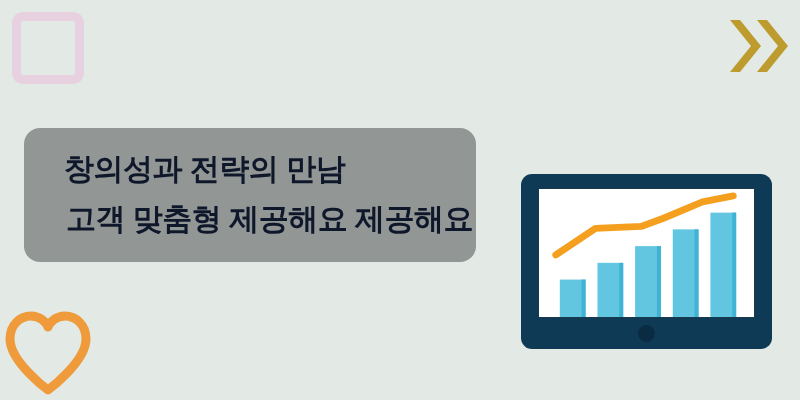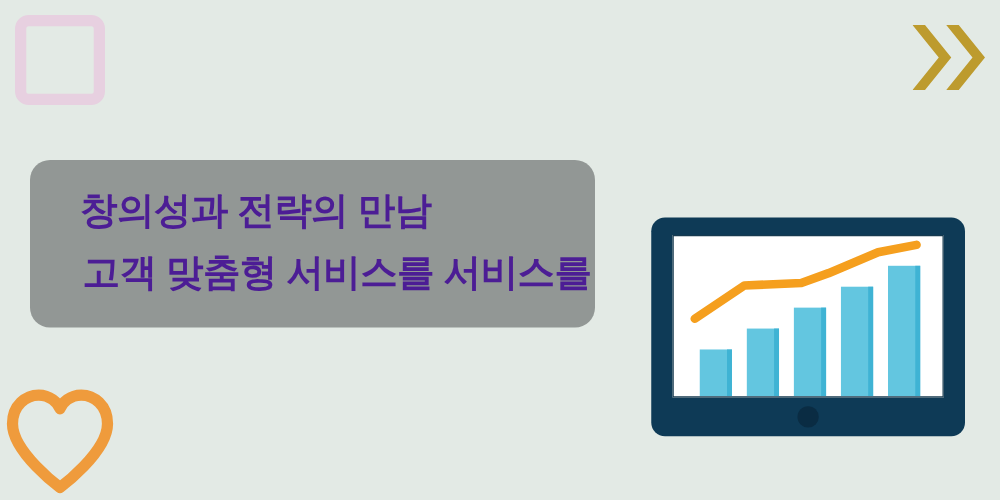--- a/index.html
+++ b/index.html
@@ -56,21 +56,21 @@
     left: 24px;
     top: 128px;
     width: 452px;
     height: 134px;
     background: #929795;
     border-radius: 16px;
     box-sizing: border-box;
     padding: 16px 22px 0 22px;
   }
   .headline-line {
-    color: #4c1d95;
+    color: #0f172a;
     font-weight: bold;
     font-size: 30px;
     line-height: 50px;
     letter-spacing: -0.5px;
     white-space: nowrap;
   }
   .headline-line.line-1 { padding-left: 18px; }
   .headline-line.line-2 { padding-left: 20px; }
 
   
@@ -129,21 +129,21 @@
   </div>
 
   <div class="deco-heart">
     <svg viewBox="0 0 92 92" width="92" height="92" aria-hidden="true">
       <path d="M46 84 C46 84 8 56 8 33 C8 18 19 10 29 10 C38 10 44 16 46 21 C48 16 54 10 63 10 C73 10 84 18 84 33 C84 56 46 84 46 84 Z" fill="none" stroke="#ef9b3c" stroke-width="9" stroke-linejoin="round"></path>
     </svg>
   </div>
 
   <div class="headline-plate">
     <div class="headline-line line-1">창의성과 전략의 만남</div>
-    <div class="headline-line line-2">고객 맞춤형 서비스를 서비스를</div>
+    <div class="headline-line line-2">고객 맞춤형 제공해요 제공해요</div>
   </div>
 
   <div class="tablet">
     <div class="tablet-body"></div>
     <div class="tablet-screen">
       <svg class="chart-svg" viewBox="0 0 217 130" preserveAspectRatio="none">
         <g>
           <rect class="bar" x="21" y="92" width="26" height="38" fill="#63c6e0"></rect>
           <rect x="43" y="92" width="4" height="38" fill="#3fb3d4"></rect>
           <rect class="bar" x="59" y="75" width="26" height="55" fill="#63c6e0"></rect>

